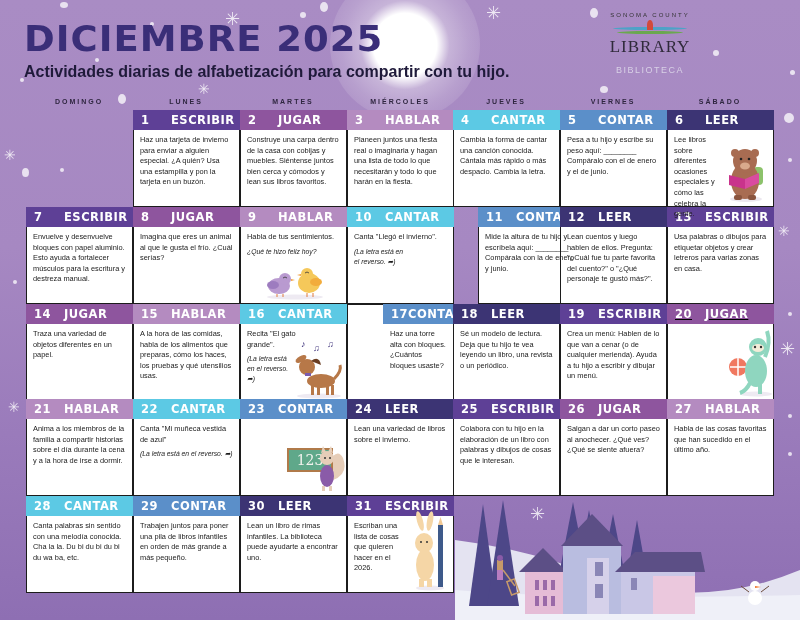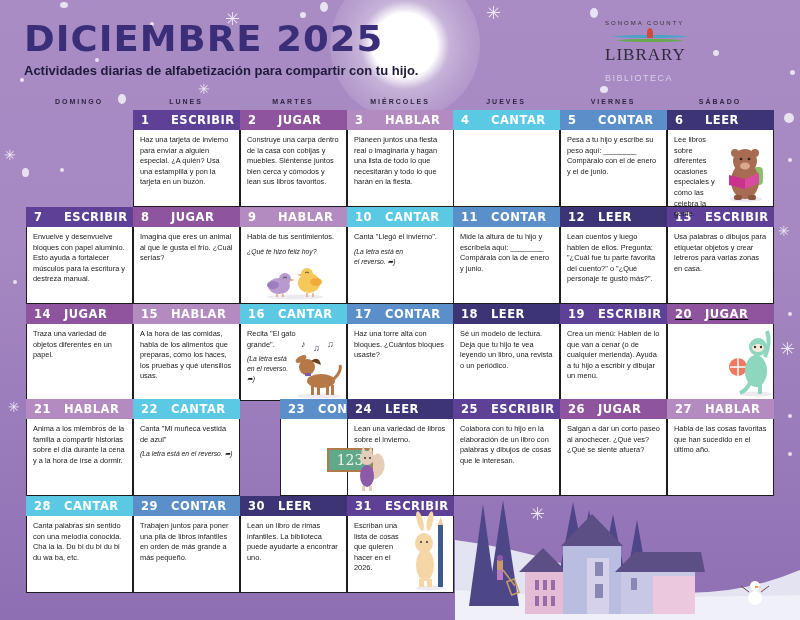--- a/index.html
+++ b/index.html
@@ -21,24 +21,24 @@
   .snowdot { position: absolute; border-radius: 50%; background: rgba(255,255,255,0.75); }
   .flake { position: absolute; color: rgba(255,255,255,0.8); font-size: 18px; line-height: 1; }
   .title {
     position: absolute; left: 24px; top: 18px;
     font-family: "DejaVu Sans", sans-serif; font-weight: bold;
     font-size: 37px; letter-spacing: 1px; color: #3a2e78;
     transform: scaleY(0.95);
   }
   .subtitle {
     position: absolute; left: 24px; top: 63px;
-    font-size: 13px; font-weight: bold; color: #1f1a3a;
+    font-size: 16px; font-weight: bold; color: #1f1a3a;
   }
   .logo-scl {
-    position: absolute; left: 605px; top: 18px; width: 90px; height: 70px; text-align: left;
+    position: absolute; left: 605px; top: 10px; width: 90px; height: 70px; text-align: center;
   }
   .logo-scl .arc { font-size: 6px; letter-spacing: 2px; color: #333; margin-top: 2px; }
   .logo-scl .book {
     margin: 2px auto 0; width: 74px; height: 16px; position: relative;
   }
   .logo-scl .book .b1 { position: absolute; left: 0; right: 0; top: 7px; height: 3px; background: #4ca3c7; border-radius: 50%; }
   .logo-scl .book .b2 { position: absolute; left: 4px; right: 4px; top: 11px; height: 3px; background: #6aa84f; border-radius: 50%; }
   .logo-scl .book .b3 { position: absolute; left: 34px; top: 0; width: 6px; height: 10px; background: #d24a3a; border-radius: 50% 50% 0 0; }
   .logo-scl .lib { font-family: "Liberation Serif", serif; font-size: 17px; color: #2f2a3a; letter-spacing: 1px; line-height: 1; margin-top: 2px; }
   .logo-scl .bib { font-size: 9px; color: #d8d0e6; letter-spacing: 1.5px; margin-top: 10px; }
@@ -165,20 +165,21 @@
         <span class="num">3</span>
         <span class="act">HABLAR</span>
       </div>
     <div class="body">Planeen juntos una fiesta real o imaginaria y hagan una lista de todo lo que necesitarán y todo lo que harán en la fiesta.</div>
   </div>
   <div class="cell" style="left:453px;top:110px;">
     <div class="bar c-cantar">
         <span class="num">4</span>
         <span class="act">CANTAR</span>
       </div>
+    <div class="body">Cambia la forma de cantar una canción conocida. Cántala más rápido o más despacio. Cambia la letra.</div>
   </div>
   <div class="cell" style="left:560px;top:110px;">
     <div class="bar c-contar">
         <span class="num">5</span>
         <span class="act">CONTAR</span>
       </div>
     <div class="body">Pesa a tu hijo y escribe su peso aquí: ________ Compáralo con el de enero y el de junio.</div>
   </div>
   <div class="cell" style="left:667px;top:110px;">
     <div class="bar c-leer">
@@ -243,21 +244,21 @@
     </svg>
   </div>
   <div class="cell" style="left:347px;top:207px;">
     <div class="bar c-cantar">
         <span class="num">10</span>
         <span class="act">CANTAR</span>
       </div>
     <div class="body">Canta "Llegó el invierno".</div>
     <div class="note narrow60">(La letra está en el reverso. ➦)</div>
   </div>
-  <div class="cell" style="left:453px;top:207px;">
+  <div class="cell" style="left:478px;top:207px;">
     <div class="bar c-contar">
         <span class="num">11</span>
         <span class="act">CONTAR</span>
       </div>
     <div class="body">Mide la altura de tu hijo y escríbela aquí: ________ Compárala con la de enero y junio.</div>
   </div>
   <div class="cell" style="left:560px;top:207px;">
     <div class="bar c-leer">
         <span class="num">12</span>
         <span class="act">LEER</span>
@@ -303,21 +304,21 @@
       <ellipse cx="8" cy="24" rx="6" ry="3" fill="#b77848" transform="rotate(-30 8 24)"></ellipse>
       <path d="M18 26 q8 -6 10 4" fill="#6b3e22"></path>
       <rect x="12" y="38" width="6" height="3" fill="#7a5bb0"></rect>
       <path d="M41 44 q8 -8 6 -14" stroke="#b77848" stroke-width="3" fill="none"></path>
       <rect x="18" y="50" width="3" height="10" fill="#b77848"></rect>
       <rect x="24" y="50" width="3" height="10" fill="#b77848"></rect>
       <rect x="33" y="50" width="3" height="10" fill="#b77848"></rect>
       <rect x="38" y="50" width="3" height="10" fill="#b77848"></rect>
     </svg>
   </div>
-  <div class="cell" style="left:347px;top:304px;">
+  <div class="cell" style="left:347px;top:304px;padding-left:36px;">
     <div class="bar c-contar">
         <span class="num">17</span>
         <span class="act">CONTAR</span>
       </div>
     <div class="body">Haz una torre alta con bloques. ¿Cuántos bloques usaste?</div>
   </div>
   <div class="cell" style="left:453px;top:304px;">
     <div class="bar c-leer">
         <span class="num">18</span>
         <span class="act">LEER</span>
@@ -359,21 +360,21 @@
     <div class="body">Anima a los miembros de la familia a compartir historias sobre el día durante la cena y a la hora de irse a dormir.</div>
   </div>
   <div class="cell" style="left:133px;top:399px;">
     <div class="bar c-cantar">
         <span class="num">22</span>
         <span class="act">CANTAR</span>
       </div>
     <div class="body">Canta "Mi muñeca vestida de azul"</div>
     <div class="note">(La letra está en el reverso. ➦)</div>
   </div>
-  <div class="cell" style="left:240px;top:399px;margin-left:40px;">
+  <div class="cell" style="left:240px;top:399px;">
     <div class="bar c-contar">
         <span class="num">23</span>
         <span class="act">CONTAR</span>
       </div>
     <div class="illus" style="left:46px;top:48px;width:46px;height:24px;background:#5fa88a;border:2px solid #b07a4a;color:#f3f3ee;font-family:'DejaVu Serif',serif;font-size:14px;line-height:20px;text-align:center;">123</div>
     <svg class="illus" style="left:74px;top:44px;" width="32" height="48" viewBox="0 0 32 48">
       <path d="M18 36 q16 -6 10 -22 q-4 -8 -10 -2" fill="#e6cdb8"></path>
       <ellipse cx="12" cy="32" rx="7" ry="11" fill="#8a5ba8"></ellipse>
       <circle cx="12" cy="14" r="7" fill="#e6cdb8"></circle>
       <polygon points="6,9 8,2 11,8" fill="#e6cdb8"></polygon>

